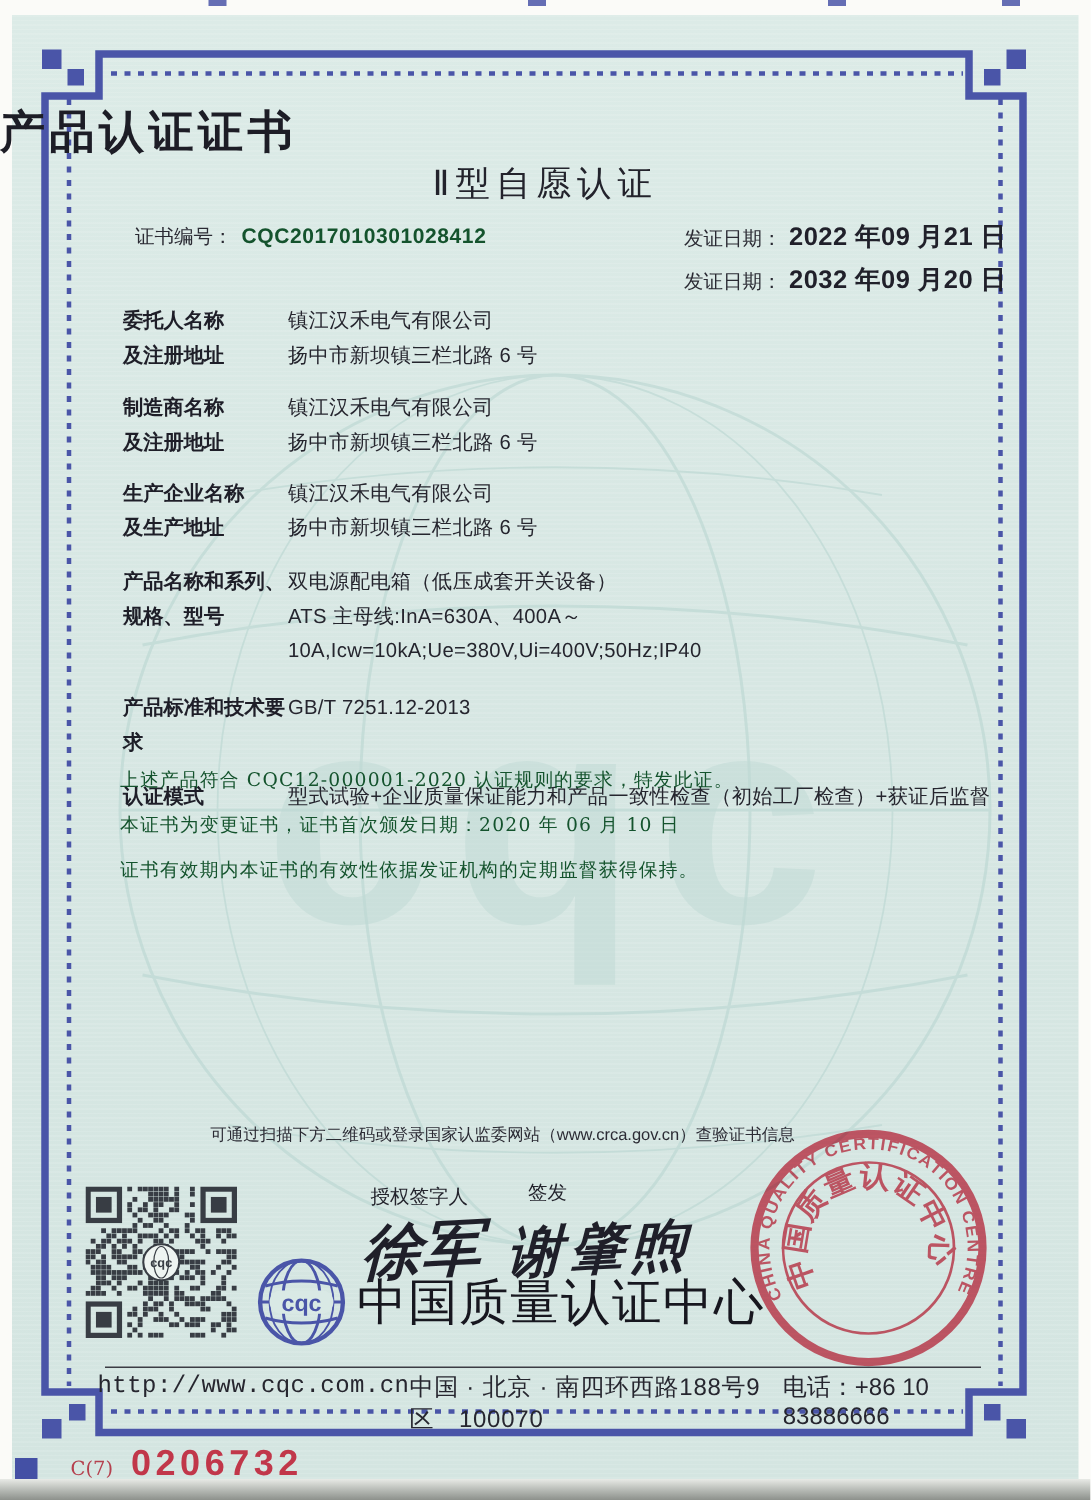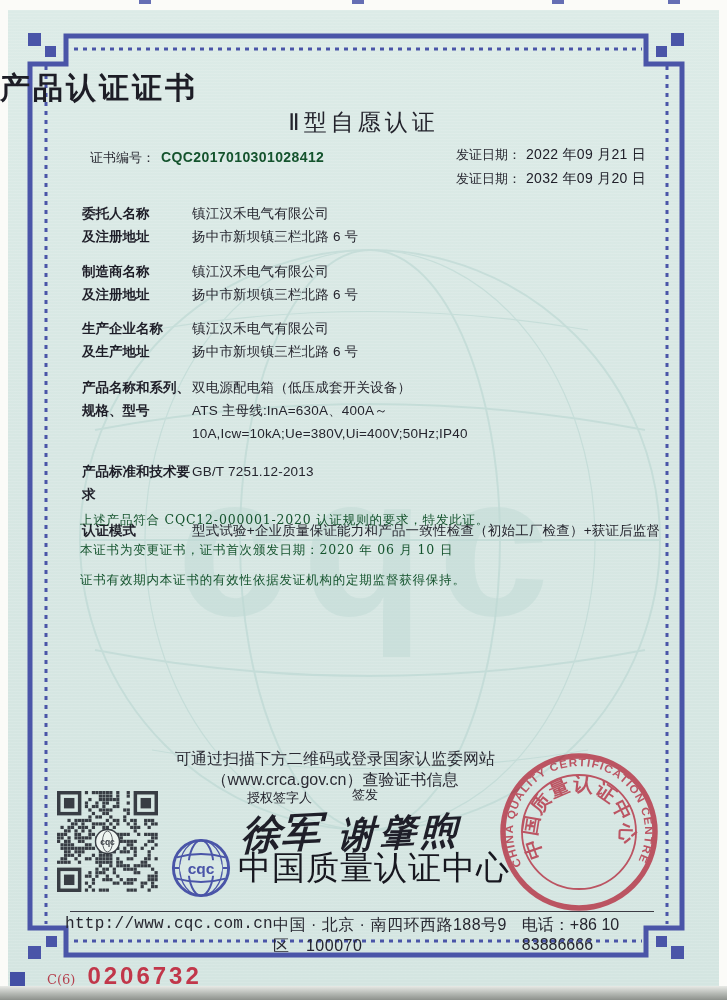--- a/index.html
+++ b/index.html
@@ -16,31 +16,31 @@
   svg.layer{position:absolute;left:0;top:0;pointer-events:none;}
   .title{position:absolute;left:0;top:68px;width:727px;text-align:left;
     font-size:30px;font-weight:bold;color:#1d1d26;letter-spacing:3px;}
   .subtitle{position:absolute;left:0;top:107px;width:727px;text-align:center;
     font-size:23px;font-weight:400;color:#23232c;letter-spacing:4px;}
   .kai{font-family:"DejaVu Serif",serif;}
   .meta-left{position:absolute;left:90px;top:149px;font-size:13px;color:#2a2a33;}
   .meta-left .cert-no{font-size:14px;font-weight:600;margin-left:6px;letter-spacing:.4px;color:#14532d;}
   .meta-right{position:absolute;left:456px;top:146px;font-size:13px;color:#2a2a33;}
   .meta-right .mrow{margin-bottom:6px;white-space:nowrap;}
-  .meta-right .mval{font-size:14px;font-weight:400;margin-left:5px;letter-spacing:.3px;color:#20202a;}
+  .meta-right .mval{font-size:17px;font-weight:700;margin-left:5px;letter-spacing:.3px;color:#20202a;}
   .fields{position:absolute;left:82px;top:202px;width:580px;}
   .frow{display:flex;line-height:23px;font-size:13.5px;color:#25252e;}
   .flabel{width:110px;flex:none;font-weight:bold;color:#1e1e28;}
   .fvalue{flex:1;letter-spacing:.2px;}
   .m12{margin-bottom:12px}.m11{margin-bottom:11px}.m13{margin-bottom:13px}.m15{margin-bottom:15px}
   .statements{position:absolute;left:80px;top:508px;width:560px;}
   .statements p{margin:0 0 7px 0;font-family:"DejaVu Serif",serif;font-size:12.5px;
     letter-spacing:.8px;line-height:23px;color:#14532d;}
   .verify-note{position:absolute;left:120px;top:749px;width:430px;text-align:center;
-    font-size:16px;color:#2b2b34;}
+    font-size:11px;color:#2b2b34;}
   .qr{position:absolute;left:57px;top:791px;width:101px;height:101px;}
   .sig-label{position:absolute;font-size:13px;font-weight:500;color:#23232c;}
   .sig-label.auth{left:247px;top:789px;}
   .sig-label.issue{left:352px;top:786px;}
   .sig{position:absolute;font-family:"DejaVu Serif",serif;font-style:italic;font-weight:bold;
     color:#1f1f29;transform:rotate(-3deg) skewX(-4deg);white-space:nowrap;}
   .sig.s1{left:241px;top:806px;font-size:40px;}
   .sig.s2{left:338px;top:808px;font-size:37px;letter-spacing:4px;}
   .org-logo{position:absolute;left:170px;top:837px;width:62px;height:62px;}
   .org-name{position:absolute;left:238px;top:846px;font-size:33px;font-weight:500;
@@ -529,21 +529,21 @@
   </svg>
 
   <div class="footer-rule"></div>
   <div class="footer">
     <span class="web">http://www.cqc.com.cn</span>
     <span class="addr">中国 · 北京 · 南四环西路188号9区　100070</span>
     <span class="phone">电话：+86 10 83886666</span>
   </div>
 
   <div class="serial">
-    <span class="pfx">C(6)</span>
+    <span class="pfx">C(7)</span>
     <span class="num">0206732</span>
   </div>
 
   <div class="under-corner"></div>
   <div class="scan-mark" style="left:139px"></div>
   <div class="scan-mark" style="left:352px"></div>
   <div class="scan-mark" style="left:552px"></div>
   <div class="scan-mark" style="left:668px"></div>
 
   <div class="bottom-shadow"></div>

